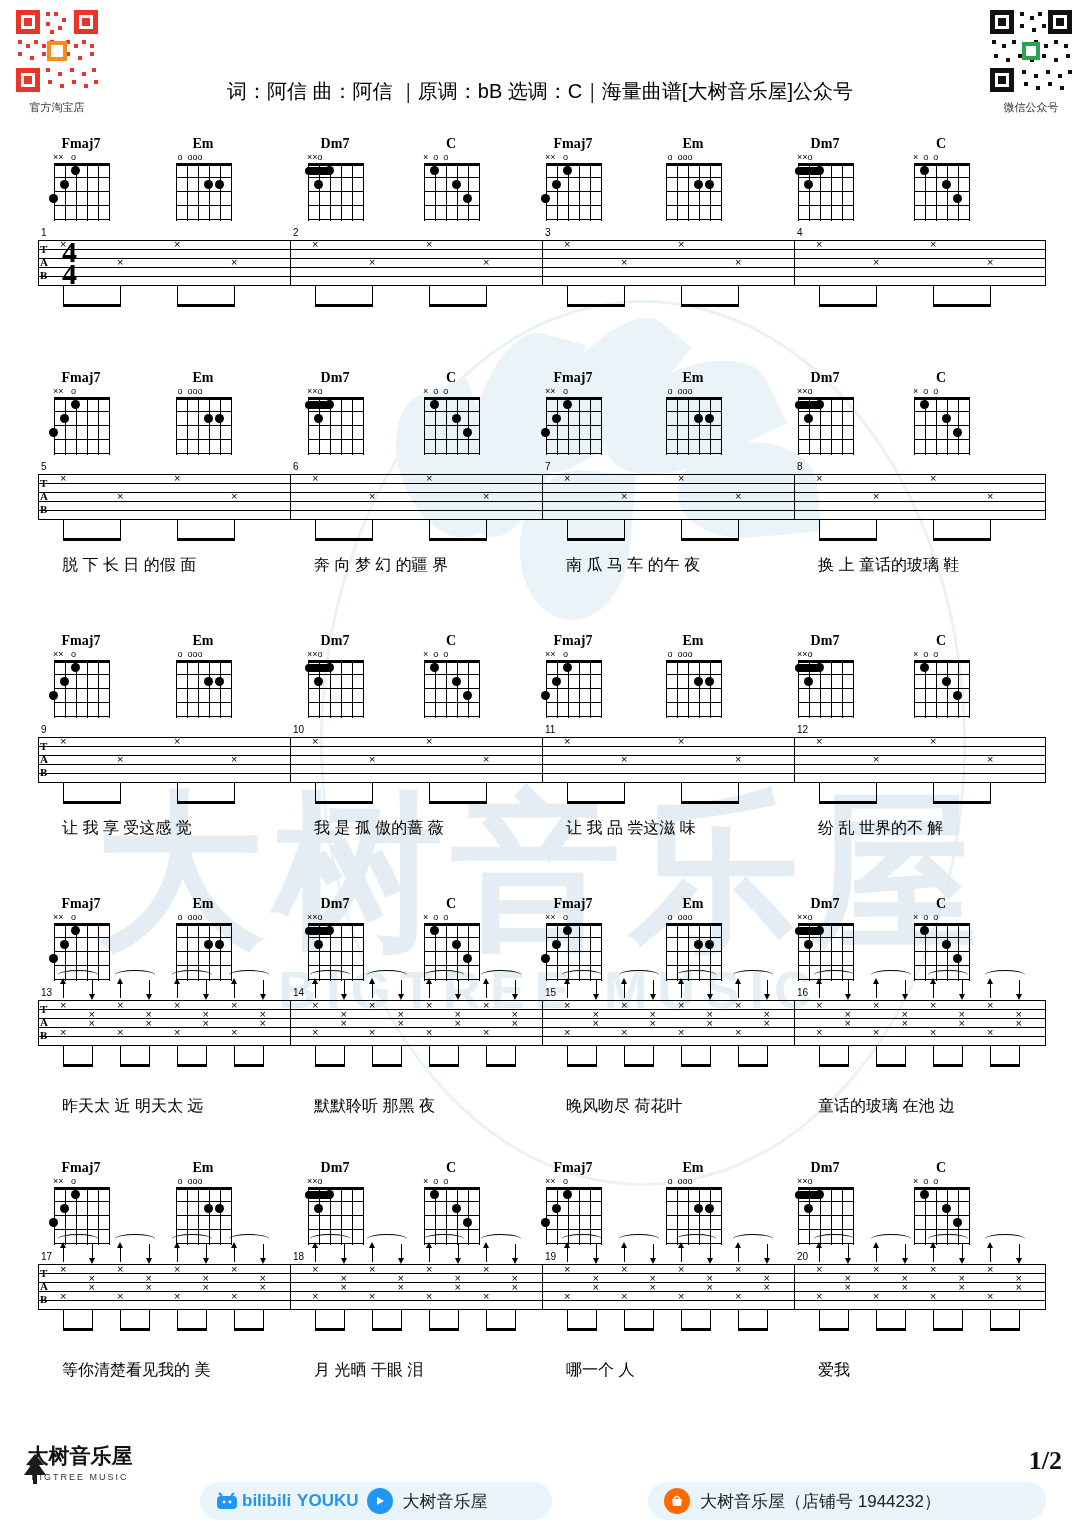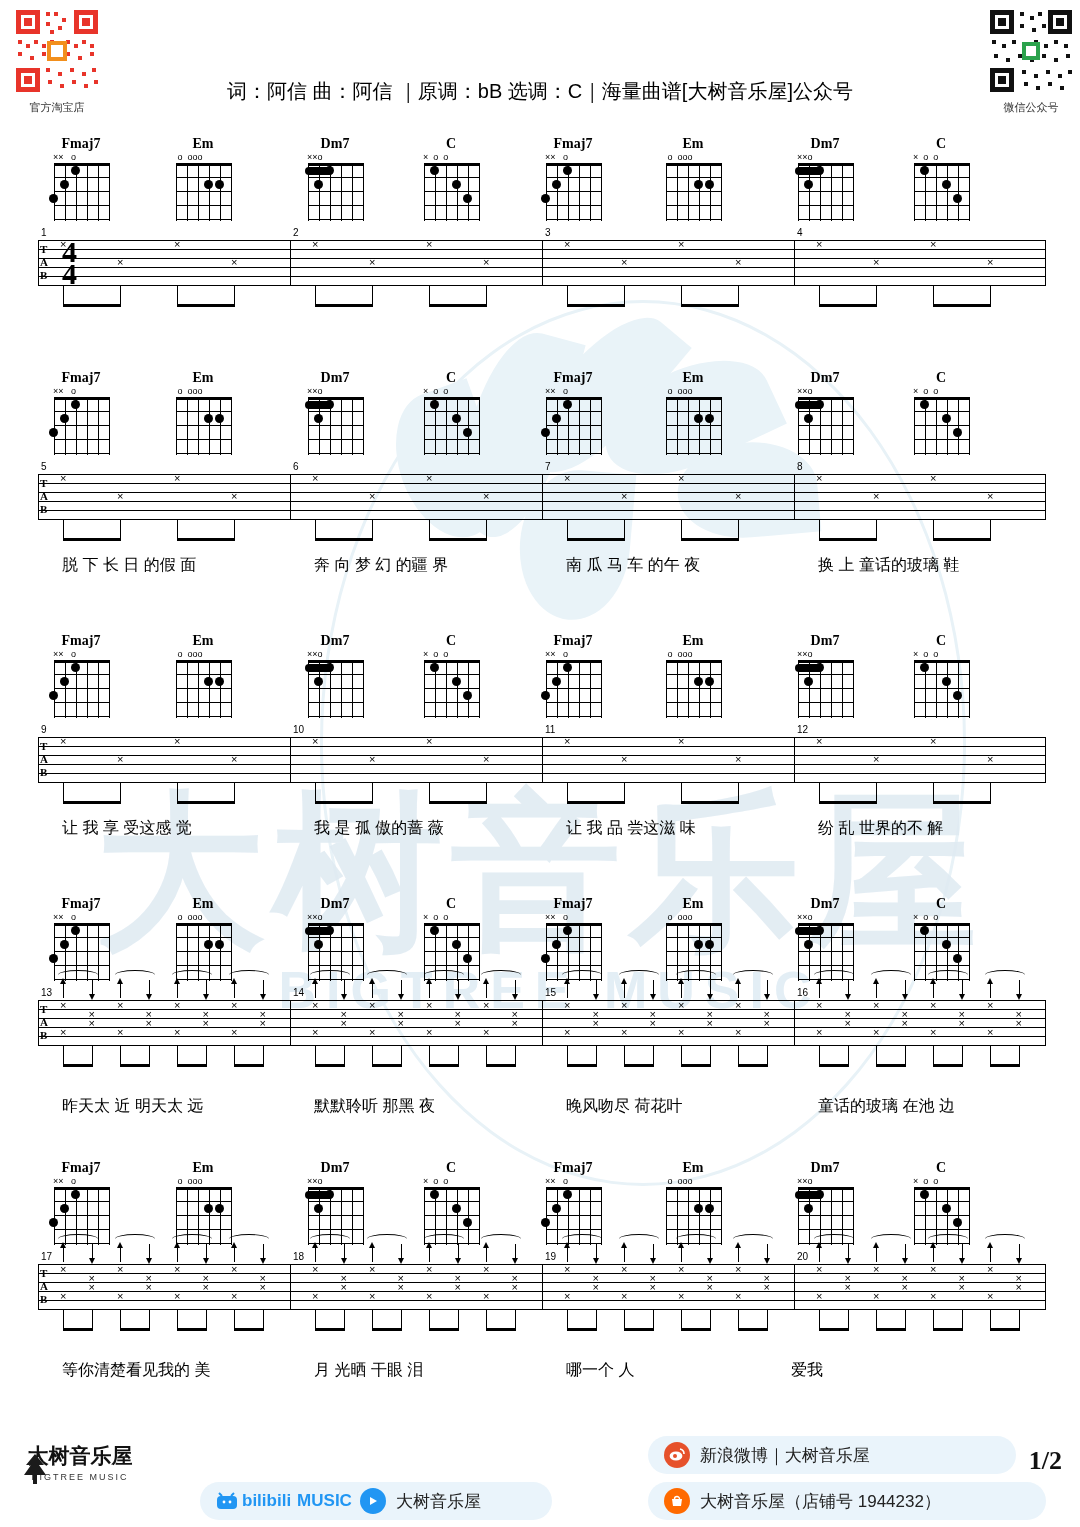--- a/index.html
+++ b/index.html
@@ -1674,56 +1674,46 @@
         <div class="arrowhead" style="left:977.5px;top:-6px;border-left:3.5px solid transparent;border-right:3.5px solid transparent;border-top:6px solid #000"></div>
         <div class="slur" style="left:776px;width:40px;top:-30px"></div>
         <div class="slur" style="left:833px;width:40px;top:-30px"></div>
         <div class="slur" style="left:890px;width:40px;top:-30px"></div>
         <div class="slur" style="left:947px;width:40px;top:-30px"></div>
       </div>
       <div class="lyrics" style="top: 200px;">
         <span class="ly" style="left:24px">等你清楚看见我的 美</span>
         <span class="ly" style="left:276px">月  光晒 干眼  泪</span>
         <span class="ly" style="left:528px">哪一个 人</span>
-        <span class="ly" style="left:753px">爱我</span>
+        <span class="ly" style="left:780px">爱我</span>
       </div>
     </div>
 
   <div class="footer">
     <div class="logo-box">
       <svg class="logo-mark" viewBox="0 0 34 34">
         <path d="M17 2 L26 13 L21 13 L28 23 L19 23 L19 32 L15 32 L15 23 L6 23 L13 13 L8 13 Z" fill="#1b1b1b"></path>
       </svg>
       <div class="logo-cn">大树音乐屋</div>
       <div class="logo-en">BIGTREE MUSIC</div>
     </div>
 
 
-    <div class="pill" style="left:648px;top:12px;width:336px;">
-      <span class="ico" style="background:#e6512b;display:flex;align-items:center;justify-content:center;">
-        <svg width="18" height="18" viewBox="0 0 18 18">
-            <ellipse cx="8" cy="10" rx="6.4" ry="4.6" fill="#fff"></ellipse>
-            <circle cx="7" cy="10" r="2" fill="#e6512b"></circle>
-            <path d="M12 3 a5 5 0 0 1 4 5" stroke="#fff" stroke-width="1.6" fill="none"></path>
-          </svg>
-      </span>
-      <span>新浪微博｜大树音乐屋</span>
-    </div>
 
     <div class="pill" style="left:200px;top:58px;width:320px;">
       <span style="color:#2196f3;font-weight:bold;font-size:17px;margin-right:6px;display:flex;align-items:center;">
         <svg width="22" height="18" viewBox="0 0 22 18" style="margin-right:4px;">
             <rect x="1" y="4" width="20" height="13" rx="4" fill="#2196f3"></rect>
             <path d="M6 4 L3 1 M15 4 L18 1" stroke="#2196f3" stroke-width="2" fill="none"></path>
             <circle cx="8" cy="10" r="1.4" fill="#fff"></circle>
             <circle cx="14" cy="10" r="1.4" fill="#fff"></circle>
           </svg>
         <span>bilibili</span>
       </span>
-      <span style="color:#2196f3;font-weight:bold;font-size:17px;margin-right:8px;">MUSIC</span>
+      <span style="color:#2196f3;font-weight:bold;font-size:17px;margin-right:8px;">YOUKU</span>
       <span class="ico" style="background:#2196f3;display:flex;align-items:center;justify-content:center;">
         <svg width="14" height="14" viewBox="0 0 14 14">
             <polygon points="4,3 11,7 4,11" fill="#fff"></polygon>
           </svg>
       </span>
       <span>大树音乐屋</span>
     </div>
 
     <div class="pill" style="left:648px;top:58px;width:366px;">
       <span class="ico" style="background:#ff6a00;display:flex;align-items:center;justify-content:center;">

